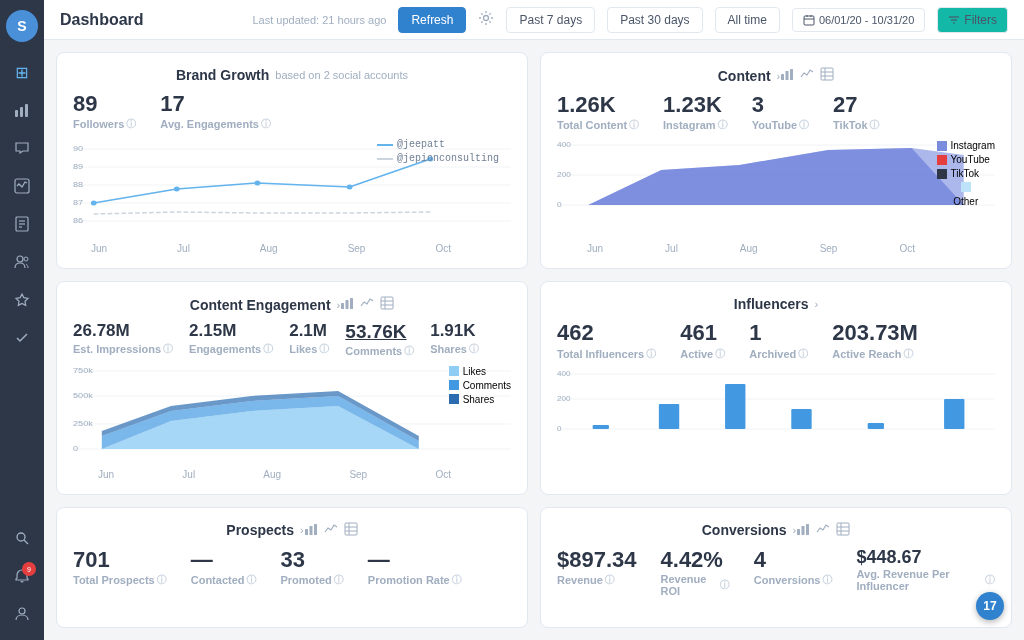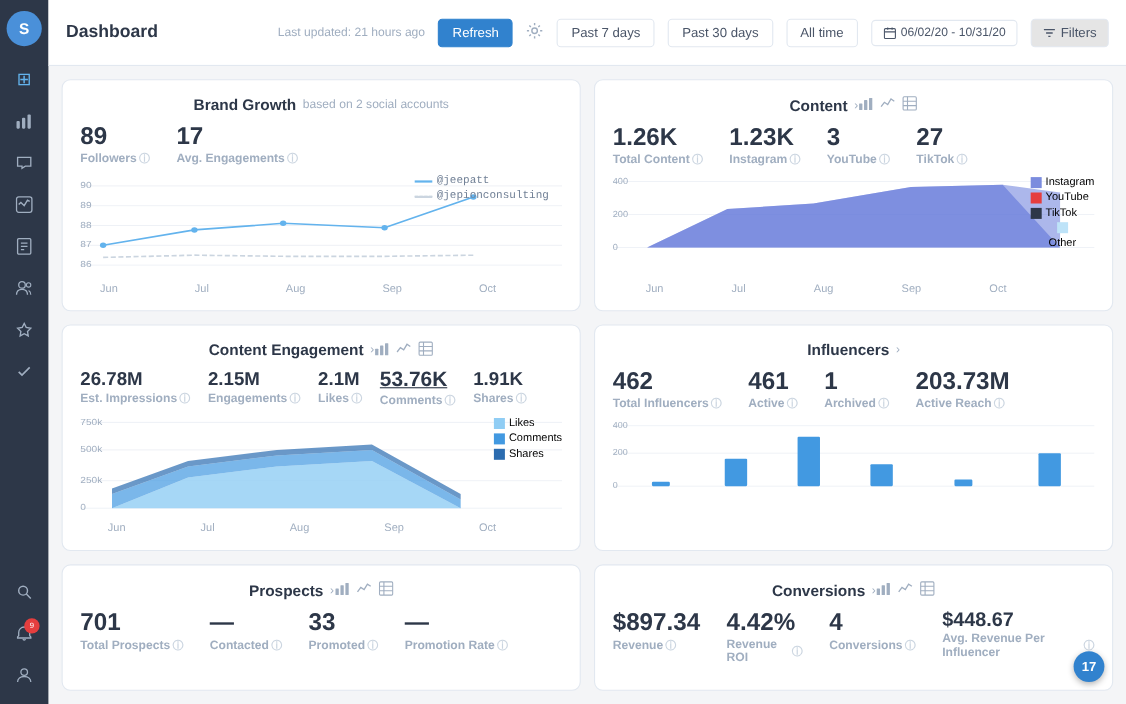--- a/index.html
+++ b/index.html
@@ -45,42 +45,42 @@
       display: flex;
       flex-direction: column;
       overflow: hidden;
     }
 
     
     .header {
       background: white;
       border-bottom: 1px solid #e2e8f0;
       padding: 0 16px;
-      height: 60px;
+      height: 40px;
       display: flex;
       align-items: center;
       gap: 12px;
       flex-shrink: 0;
     }
     .header-title { font-size: 16px; font-weight: 600; color: #2d3748; flex: 1; }
     .header-updated { font-size: 11px; color: #a0aec0; }
     .header-btn {
       padding: 5px 12px; border-radius: 4px; border: 1px solid #e2e8f0;
       font-size: 12px; cursor: pointer; background: white; color: #4a5568;
     }
     .header-btn.primary { background: #3182ce; color: white; border-color: #3182ce; }
     .header-gear { color: #a0aec0; cursor: pointer; font-size: 14px; }
     .date-range-btn {
       padding: 5px 10px; border-radius: 4px; border: 1px solid #e2e8f0;
       font-size: 11px; cursor: pointer; background: white; color: #4a5568;
       display: flex; align-items: center; gap: 4px;
     }
     .filters-btn {
       padding: 5px 10px; border-radius: 4px; border: 1px solid #e2e8f0;
-      font-size: 12px; cursor: pointer; background: #e5e5e5; color: #4a5568;
+      font-size: 12px; cursor: pointer; background: #14b8a6; color: #4a5568;
       display: flex; align-items: center; gap: 4px;
     }
 
     
     .content {
       flex: 1;
       padding: 12px;
       overflow-y: auto;
       display: grid;
       grid-template-columns: 1fr 1fr;
@@ -210,21 +210,21 @@
     <button class="header-btn">Past 7 days</button>
     <button class="header-btn">Past 30 days</button>
     <button class="header-btn">All time</button>
     <button class="date-range-btn">
       <svg width="12" height="12" viewBox="0 0 12 12" fill="none">
           <rect x="1" y="2" width="10" height="9" rx="1" stroke="#4a5568" stroke-width="1"></rect>
           <line x1="1" y1="5" x2="11" y2="5" stroke="#4a5568" stroke-width="1"></line>
           <line x1="4" y1="1" x2="4" y2="3" stroke="#4a5568" stroke-width="1"></line>
           <line x1="8" y1="1" x2="8" y2="3" stroke="#4a5568" stroke-width="1"></line>
         </svg>
-      <span>06/02/20 - 10/31/20</span>
+      <span>06/01/20 - 10/31/20</span>
     </button>
     <button class="filters-btn">
       <svg width="12" height="12" viewBox="0 0 12 12" fill="none">
           <line x1="1" y1="3" x2="11" y2="3" stroke="#4a5568" stroke-width="1.2"></line>
           <line x1="3" y1="6" x2="9" y2="6" stroke="#4a5568" stroke-width="1.2"></line>
           <line x1="5" y1="9" x2="7" y2="9" stroke="#4a5568" stroke-width="1.2"></line>
         </svg>
       <span>Filters</span>
     </button>
   </div>

